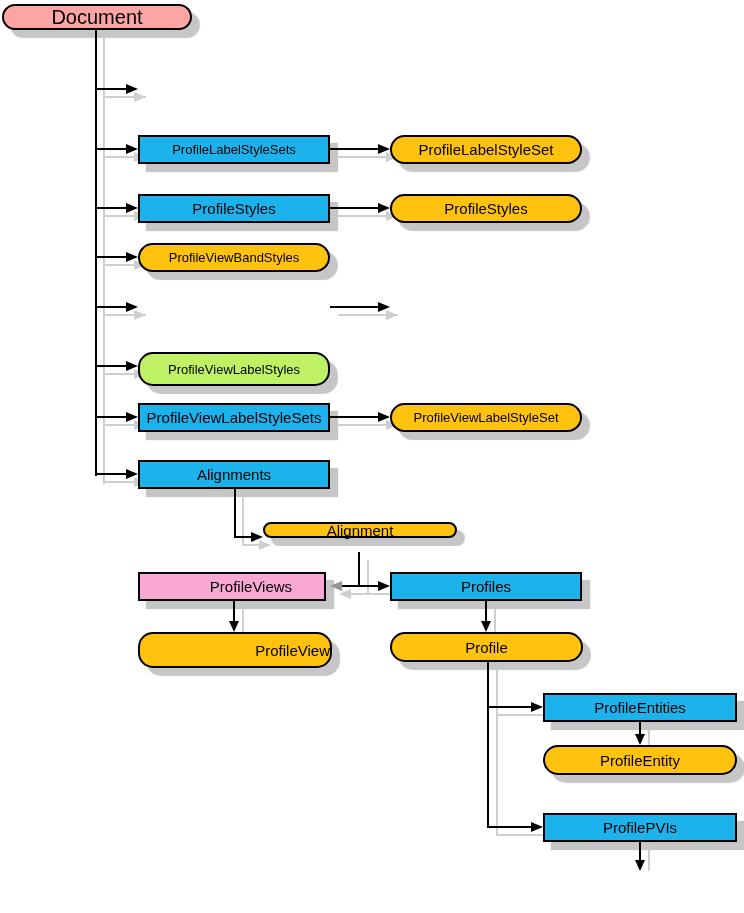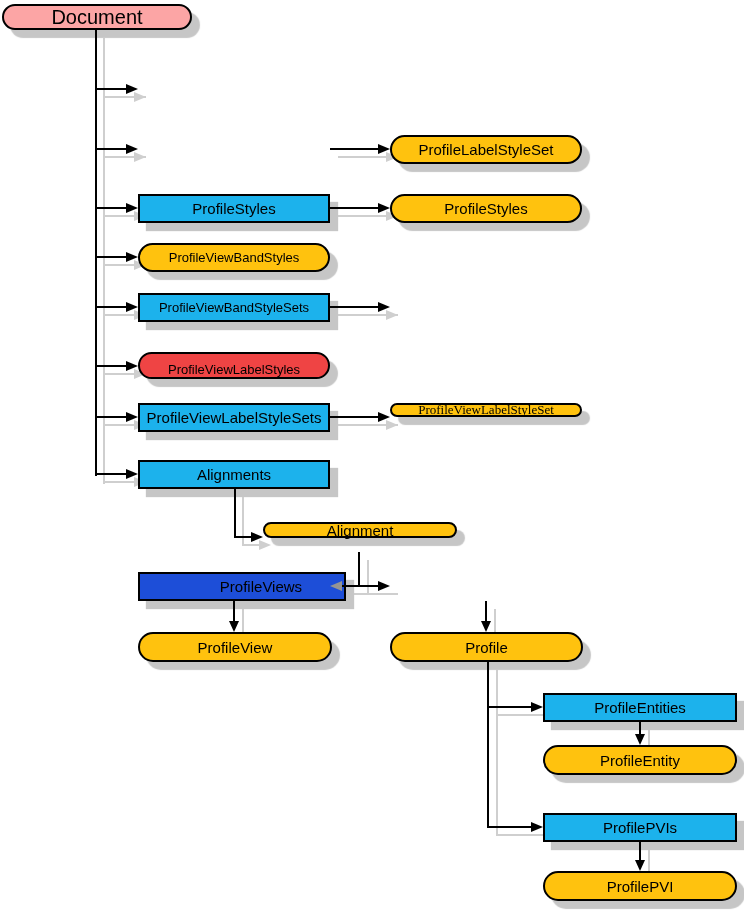--- a/index.html
+++ b/index.html
@@ -64,70 +64,70 @@
       <div class="ah" style="left: 134px; top: 477px; border-left: 12px solid rgb(207, 207, 207); border-top: 5px solid transparent; border-bottom: 5px solid transparent;"></div>
       <div class="ah" style="left: 386px; top: 152px; border-left: 12px solid rgb(207, 207, 207); border-top: 5px solid transparent; border-bottom: 5px solid transparent;"></div>
       <div class="ah" style="left: 386px; top: 211px; border-left: 12px solid rgb(207, 207, 207); border-top: 5px solid transparent; border-bottom: 5px solid transparent;"></div>
       <div class="ah" style="left: 386px; top: 310px; border-left: 12px solid rgb(207, 207, 207); border-top: 5px solid transparent; border-bottom: 5px solid transparent;"></div>
       <div class="ah" style="left: 386px; top: 420px; border-left: 12px solid rgb(207, 207, 207); border-top: 5px solid transparent; border-bottom: 5px solid transparent;"></div>
     </div>
   <div id="node-layer" class="layer">
       <div class="node object" style="left: 2px; top: 4px; width: 190px; height: 26px; background: #fca5a5; font-size: 20px;">
         <span>Document</span>
       </div>
+      <div class="node collection" style="left: 138px; top: 135px; width: 192px; height: 29px; background: rgb(28, 178, 236); font-size: 13px;">
+        <span>ProfileLabelStyleSets</span>
+      </div>
       <div class="node object" style="left: 390px; top: 135px; width: 192px; height: 29px; background: rgb(255, 194, 14); font-size: 15px;">
         <span>ProfileLabelStyleSet</span>
       </div>
       <div class="node collection" style="left: 138px; top: 194px; width: 192px; height: 29px; background: rgb(28, 178, 236); font-size: 15px;">
         <span>ProfileStyles</span>
       </div>
       <div class="node object" style="left: 390px; top: 194px; width: 192px; height: 29px; background: rgb(255, 194, 14); font-size: 15px;">
         <span>ProfileStyles</span>
       </div>
       <div class="node object" style="left: 138px; top: 243px; width: 192px; height: 29px; background: rgb(255, 194, 14); font-size: 13px;">
         <span>ProfileViewBandStyles</span>
       </div>
-      <div class="node collection" style="left: 138px; top: 293px; width: 192px; height: 29px; background: rgb(28, 178, 236); font-size: 13px;">
-        <span>ProfileViewBandStyleSets</span>
-      </div>
-      <div class="node object" style="left: 138px; top: 352px; width: 192px; height: 27px; background: #ef4444; font-size: 13px; align-items: flex-end;">
+      <div class="node object" style="left: 138px; top: 352px; width: 192px; height: 34px; background: #bef264; font-size: 13px;">
         <span>ProfileViewLabelStyles</span>
       </div>
       <div class="node collection" style="left: 138px; top: 403px; width: 192px; height: 29px; background: rgb(28, 178, 236); font-size: 15px;">
         <span>ProfileViewLabelStyleSets</span>
       </div>
-      <div class="node object" style="left: 390px; top: 403px; width: 192px; height: 14px; background: rgb(255, 194, 14); font-size: 13px; font-family: Liberation Serif, serif;">
+      <div class="node object" style="left: 390px; top: 403px; width: 192px; height: 29px; background: rgb(255, 194, 14); font-size: 13px;">
         <span>ProfileViewLabelStyleSet</span>
       </div>
       <div class="node collection" style="left: 138px; top: 460px; width: 192px; height: 29px; background: rgb(28, 178, 236); font-size: 15px;">
         <span>Alignments</span>
       </div>
       <div class="node object" style="left: 263px; top: 522px; width: 194px; height: 16px; background: rgb(255, 194, 14); font-size: 15px;">
         <span>Alignment</span>
       </div>
-      <div class="node collection" style="left: 138px; top: 572px; width: 208px; height: 29px; background: #1d4ed8; font-size: 15px; padding-left: 38px;">
+      <div class="node collection" style="left: 138px; top: 572px; width: 188px; height: 29px; background: #f9a8d4; font-size: 15px; padding-left: 38px;">
         <span>ProfileViews</span>
       </div>
-      <div class="node object" style="left: 138px; top: 632px; width: 194px; height: 30px; background: rgb(255, 194, 14); font-size: 15px;">
+      <div class="node collection" style="left: 390px; top: 572px; width: 192px; height: 29px; background: rgb(28, 178, 236); font-size: 15px;">
+        <span>Profiles</span>
+      </div>
+      <div class="node object" style="left: 138px; top: 632px; width: 194px; height: 36px; background: rgb(255, 194, 14); font-size: 15px; justify-content: flex-end;">
         <span>ProfileView</span>
       </div>
       <div class="node object" style="left: 390px; top: 632px; width: 193px; height: 30px; background: rgb(255, 194, 14); font-size: 15px;">
         <span>Profile</span>
       </div>
       <div class="node collection" style="left: 543px; top: 693px; width: 194px; height: 29px; background: rgb(28, 178, 236); font-size: 15px;">
         <span>ProfileEntities</span>
       </div>
       <div class="node object" style="left: 543px; top: 745px; width: 194px; height: 30px; background: rgb(255, 194, 14); font-size: 15px;">
         <span>ProfileEntity</span>
       </div>
       <div class="node collection" style="left: 543px; top: 813px; width: 194px; height: 29px; background: rgb(28, 178, 236); font-size: 15px;">
         <span>ProfilePVIs</span>
-      </div>
-      <div class="node object" style="left: 543px; top: 871px; width: 194px; height: 30px; background: rgb(255, 194, 14); font-size: 15px;">
-        <span>ProfilePVI</span>
       </div>
     </div>
   <div id="link-layer" class="layer">
       <div class="ln" style="left: 95px; top: 30px; width: 2px; height: 446px; background: rgb(0, 0, 0);"></div>
       <div class="ln" style="left: 234px; top: 489px; width: 2px; height: 48px; background: rgb(0, 0, 0);"></div>
       <div class="ln" style="left: 234px; top: 536px; width: 17px; height: 2px; background: rgb(0, 0, 0);"></div>
       <div class="ln" style="left: 358px; top: 552px; width: 2px; height: 34px; background: rgb(0, 0, 0);"></div>
       <div class="ln" style="left: 342px; top: 585px; width: 17px; height: 2px; background: rgb(0, 0, 0);"></div>
       <div class="ln" style="left: 359px; top: 585px; width: 20px; height: 2px; background: rgb(0, 0, 0);"></div>
       <div class="ln" style="left: 233px; top: 601px; width: 2px; height: 21px; background: rgb(0, 0, 0);"></div>

